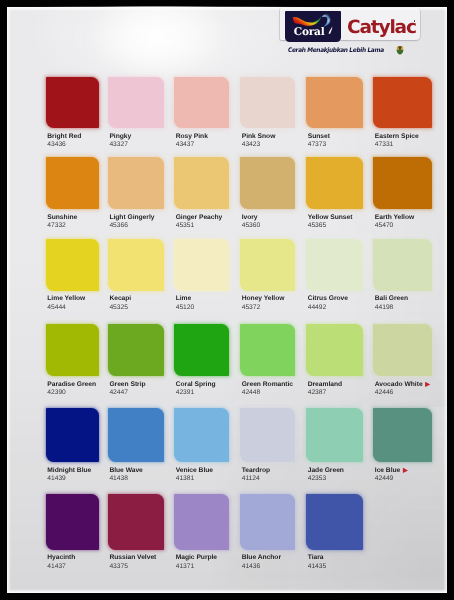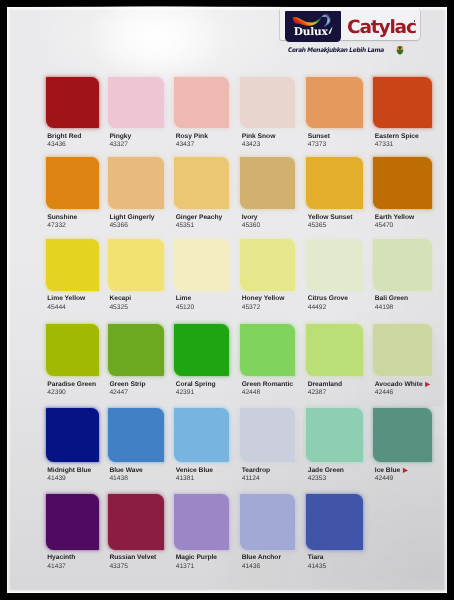--- a/index.html
+++ b/index.html
@@ -120,21 +120,21 @@
         <path id="swoosh-spark" d="M390 36 C412 28 432 34 444 48 M452 72 C456 94 450 118 436 134" stroke="#8FAFD4" stroke-width="4" fill="none" opacity=".65"></path>
         <g id="swoosh-dots" fill="#7FA3CF" opacity=".5">
           <circle cx="448" cy="58" r="2.6"></circle>
             <circle cx="456" cy="84" r="2.2"></circle>
           <circle cx="450" cy="112" r="2.2"></circle>
             <circle cx="430" cy="140" r="2.2"></circle>
           <circle cx="410" cy="154" r="1.8"></circle>
             <circle cx="400" cy="30" r="2.2"></circle>
         </g>
       </svg>
-      <div id="duluxword">Dulux</div>
+      <div id="duluxword">Coral</div>
     </div>
     <svg id="duluxtick" width="7" height="10" viewBox="0 0 14 20">
       <path d="M3 15 C5 10 8 4 11 1 C10 6 8 12 6 16 Z" fill="#ffffff" opacity=".95"></path>
     </svg>
 
     <div id="catylac">Catylac</div>
     <div id="catylac-tm"></div>
 
     <div id="tagline">Cerah Menakjubkan Lebih Lama</div>
     <svg id="tagicon" width="8" height="10" viewBox="0 0 16 20">

